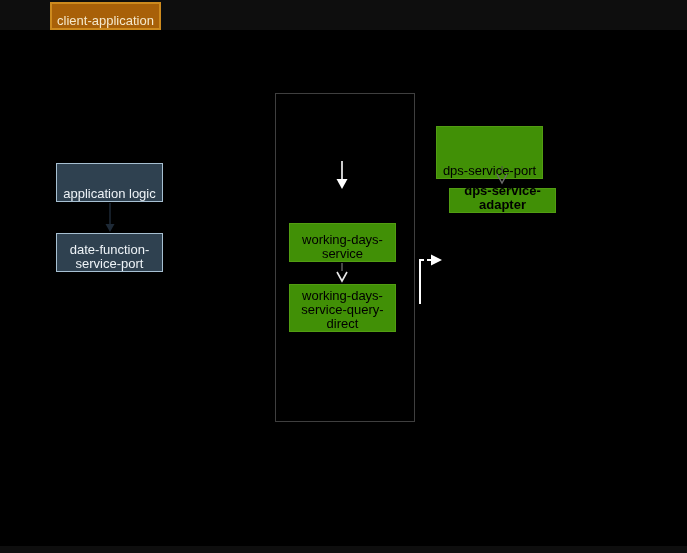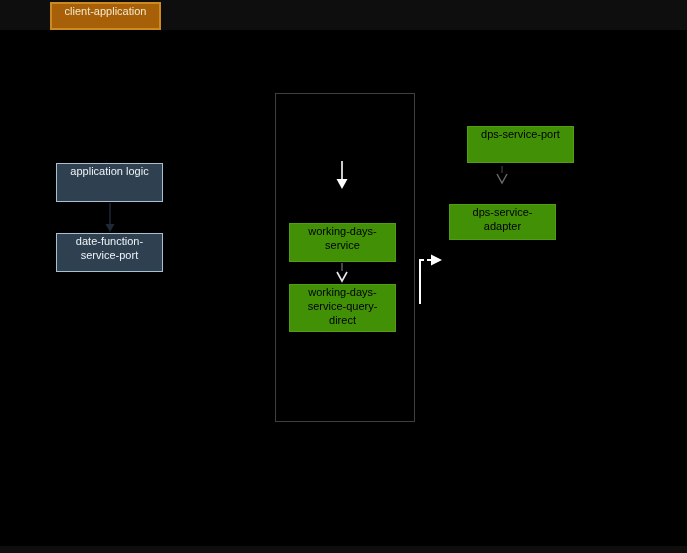--- a/index.html
+++ b/index.html
@@ -9,23 +9,23 @@
     background:#000000;
     overflow:hidden;
     font-family:"Liberation Sans", sans-serif;
   }
   .strip { position:absolute; left:0; width:687px; background:#0e0e0e; }
   #top-strip { top:0; height:30px; }
   #bottom-strip { top:546px; height:7px; }
   .node {
     position:absolute;
     box-sizing:border-box;
-    display:flex; align-items:flex-start; justify-content:center;
+    display:flex; align-items:flex-end; justify-content:center;
     text-align:center;
-    font-size:11px; line-height:14px;
+    font-size:13px; line-height:14px;
     white-space:pre-line;
     cursor:default;
   }
   .node-orange { background:#a86008; border:2px solid #cd8a1e; color:#f5e9cd; }
   .node-slate  { background:#2f4150; border:1px solid #a7c0d2; color:#eef3f7; }
   .node-green  { background:#419006; border:1px solid #529d12; color:#000000; }
   .container-box {
     position:absolute;
     left:275px; top:93px; width:140px; height:329px;
     box-sizing:border-box;
@@ -61,25 +61,25 @@
     <span>working-days-
 service</span>
   </div>
 
   <div class="node node-green" style="left:289px; top:284px; width:107px; height:48px;">
     <span>working-days-
 service-query-
 direct</span>
   </div>
 
-  <div class="node node-green" style="left:467px; top:126px; width:107px; height:37px;">
+  <div class="node node-green" style="left:436px; top:126px; width:107px; height:53px;">
     <span>dps-service-port</span>
   </div>
 
-  <div class="node node-green" style="left:449px; top:204px; width:107px; height:36px;">
+  <div class="node node-green" style="left:449px; top:188px; width:107px; height:25px;font-weight:bold;">
     <span>dps-service-
 adapter</span>
   </div>
 
   <svg id="edges" width="687" height="553" viewBox="0 0 687 553">
 
     <g>
       <line x1="110" y1="203" x2="110" y2="225" stroke="#1d2936" stroke-width="1.5"></line>
       <polygon points="105.5,224 114.5,224 110,232" fill="#1d2936"></polygon>
     </g>

